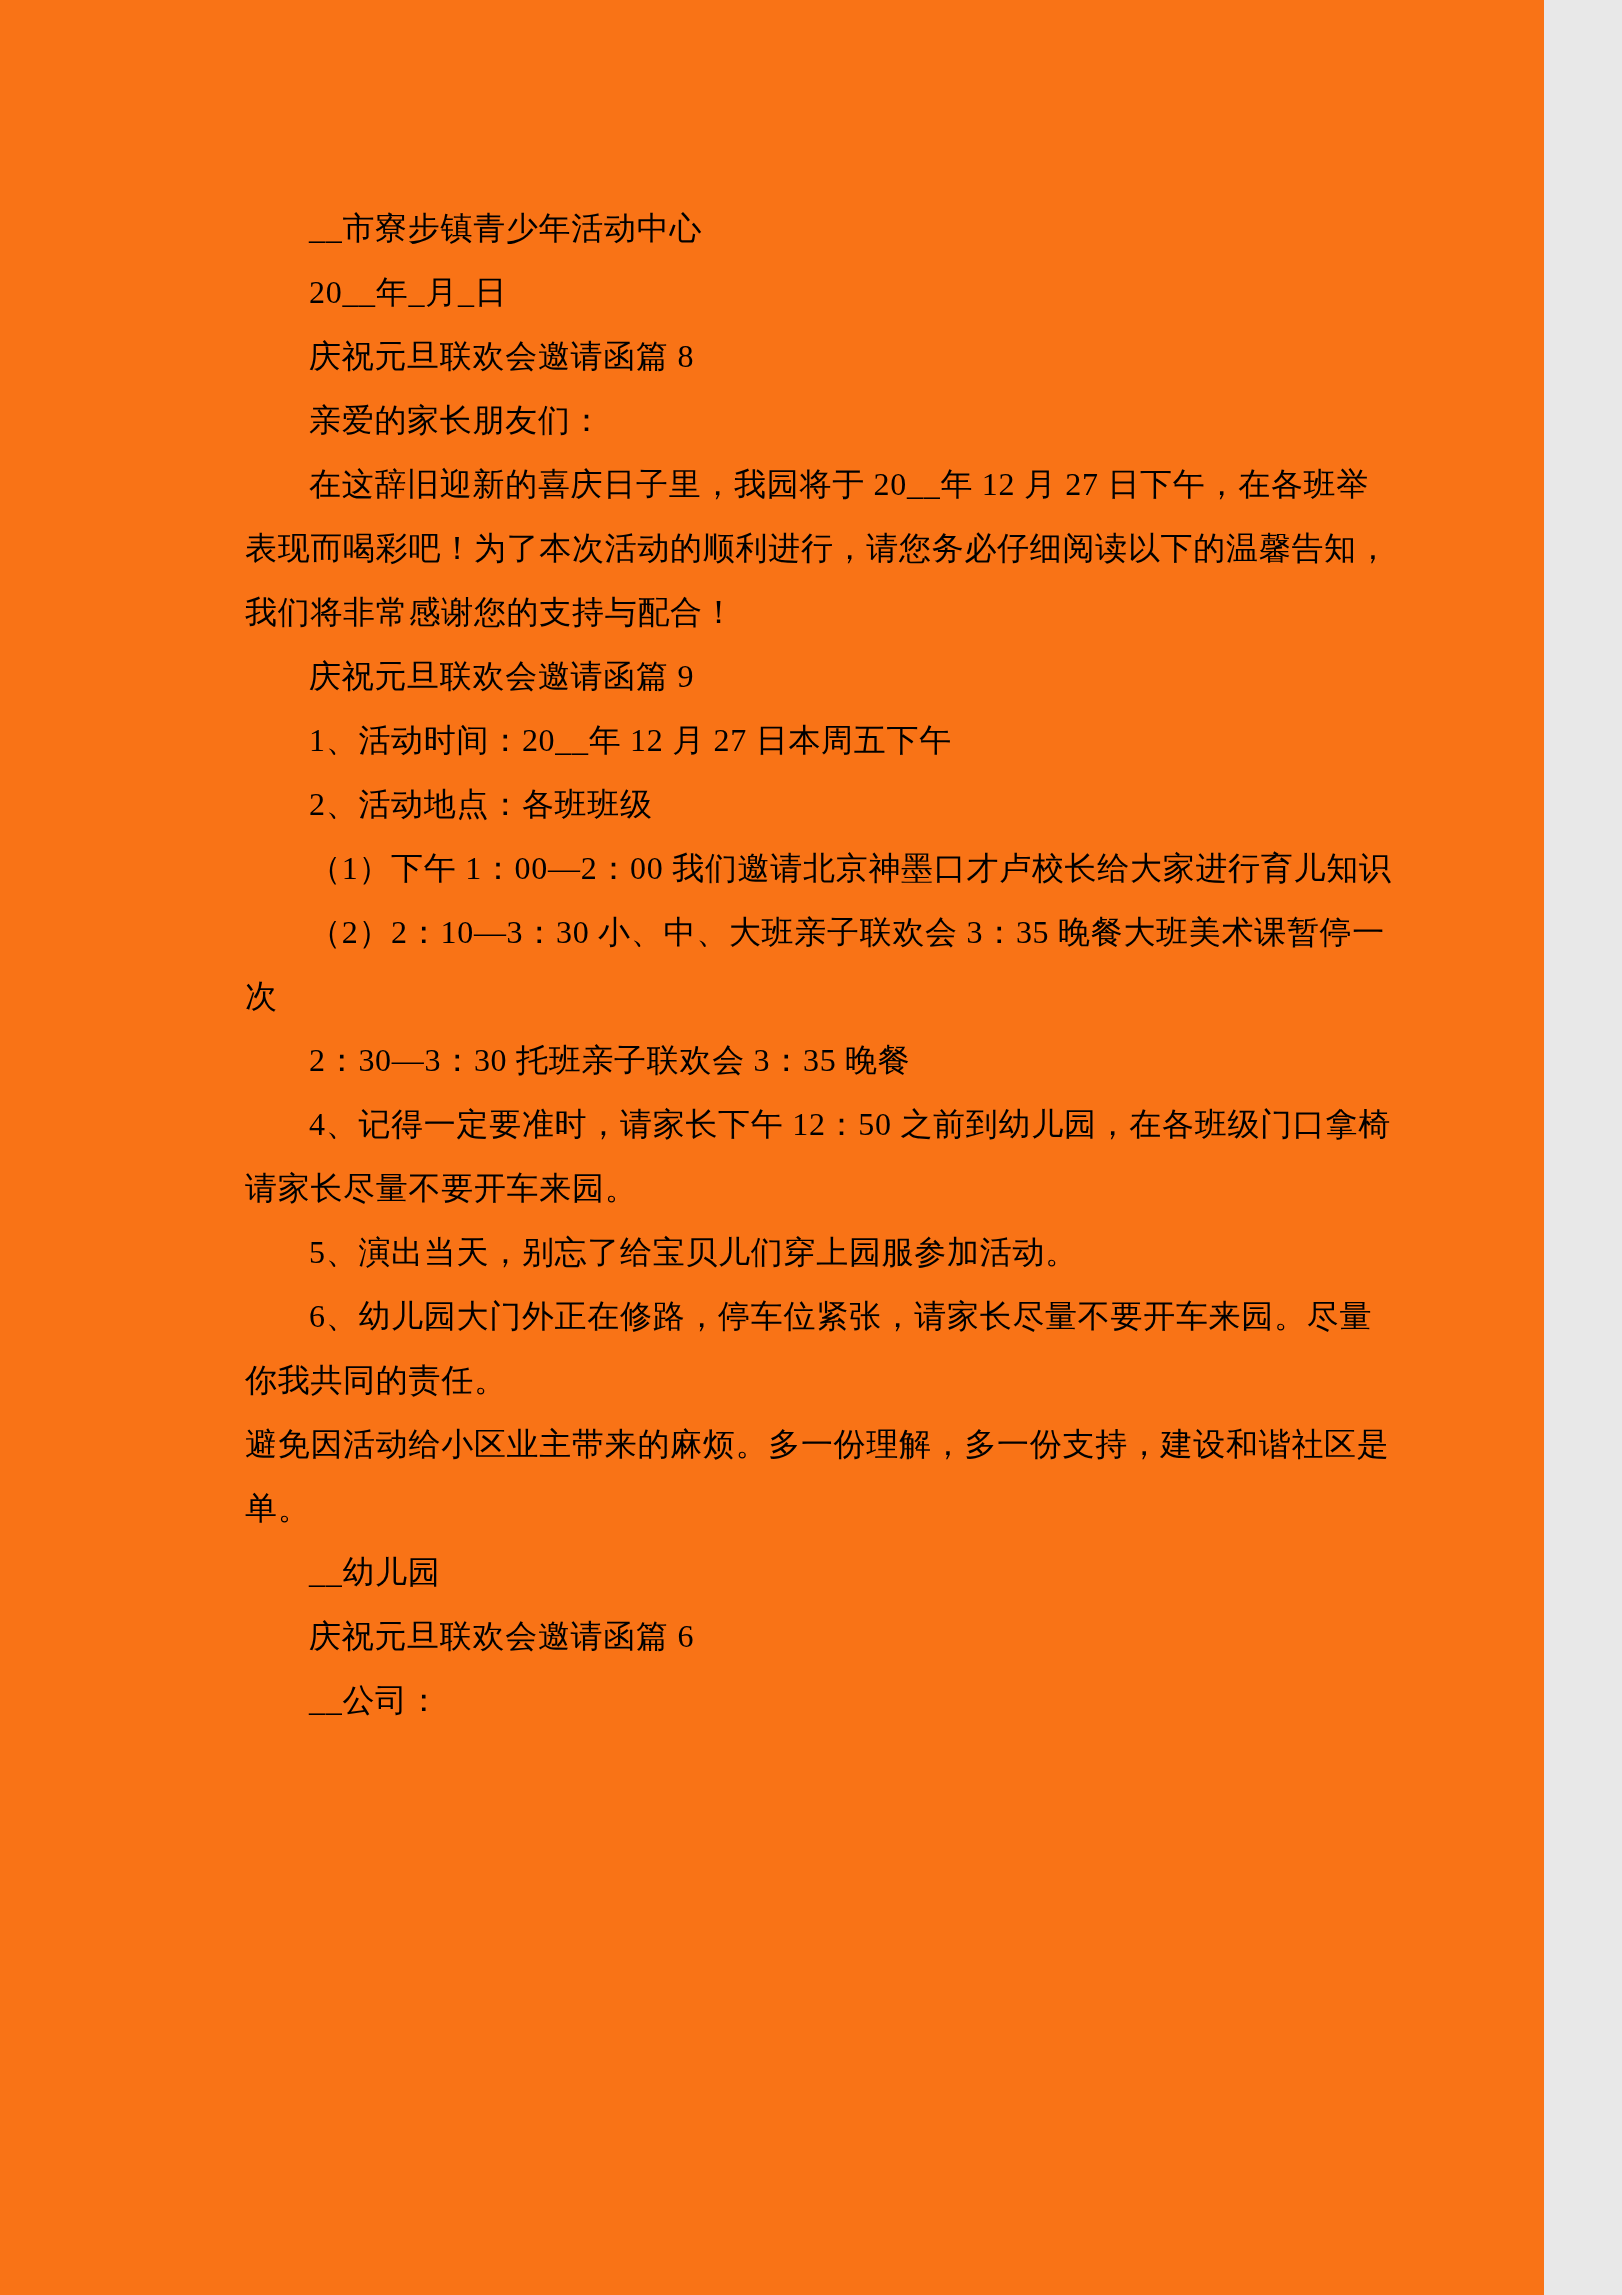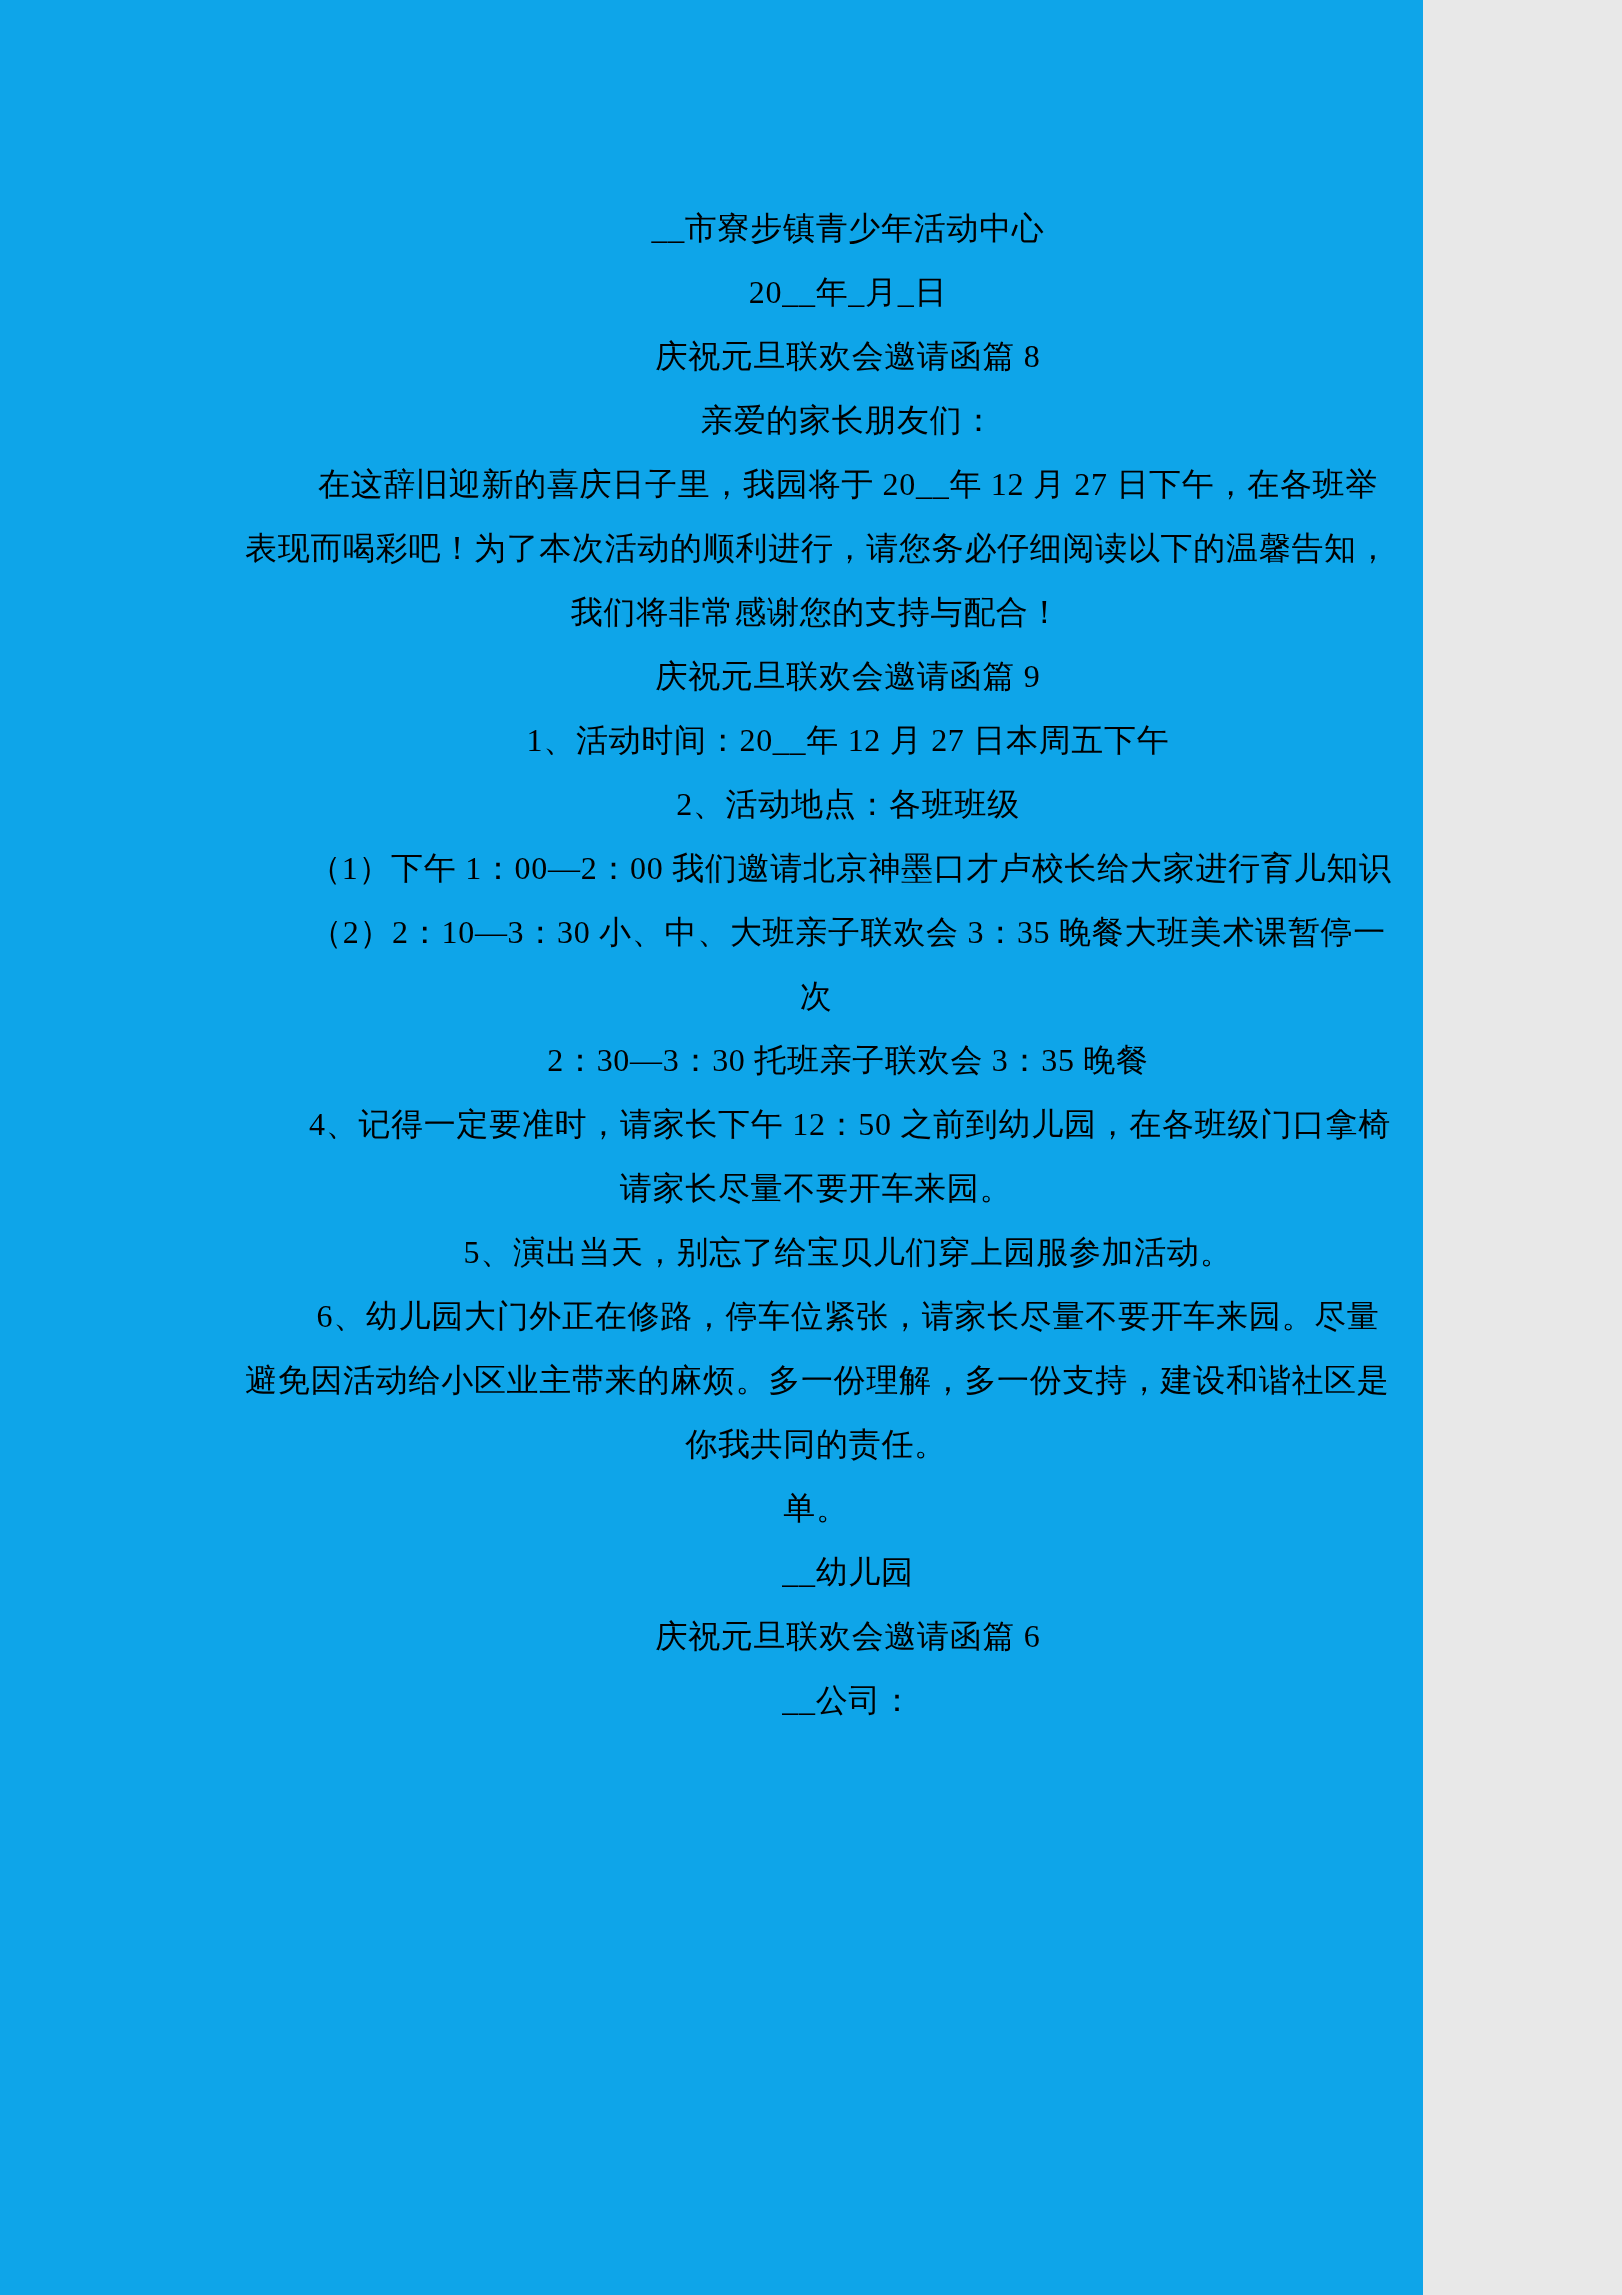--- a/index.html
+++ b/index.html
@@ -2,27 +2,26 @@
 <html style="font-size:10.5px"><head>
 <meta charset="utf-8">
 <style>
   html, body {
     margin: 0;
     padding: 0;
     background: #e8e8e8;
   }
   .page {
     position: relative;
-    width: 1423px;
+    width: 1544px;
     height: 2295px;
-    background: #0ea5e9;
+    background: #f97316;
     overflow: hidden;
     font-family: "Liberation Serif", "DejaVu Serif", serif;
     color: #000000;
-    text-align: center;
   }
   .text-block {
     position: absolute;
     left: 245px;
     top: 196px;
     width: 1142px;
   }
   .line {
     height: 64px;
     line-height: 64px;
@@ -51,21 +50,21 @@
       <div class="line indent">1、活动时间：20__年 12 月 27 日本周五下午</div>
       <div class="line indent">2、活动地点：各班班级</div>
       <div class="line indent">（1）下午 1：00—2：00 我们邀请北京神墨口才卢校长给大家进行育儿知识</div>
       <div class="line indent">（2）2：10—3：30 小、中、大班亲子联欢会 3：35 晚餐大班美术课暂停一</div>
       <div class="line">次</div>
       <div class="line indent">2：30—3：30 托班亲子联欢会 3：35 晚餐</div>
       <div class="line indent">4、记得一定要准时，请家长下午 12：50 之前到幼儿园，在各班级门口拿椅</div>
       <div class="line">请家长尽量不要开车来园。</div>
       <div class="line indent">5、演出当天，别忘了给宝贝儿们穿上园服参加活动。</div>
       <div class="line indent">6、幼儿园大门外正在修路，停车位紧张，请家长尽量不要开车来园。尽量</div>
+      <div class="line">你我共同的责任。</div>
       <div class="line">避免因活动给小区业主带来的麻烦。多一份理解，多一份支持，建设和谐社区是</div>
-      <div class="line">你我共同的责任。</div>
       <div class="line">单。</div>
       <div class="line indent">__幼儿园</div>
       <div class="line indent">庆祝元旦联欢会邀请函篇 6</div>
       <div class="line indent">__公司：</div>
     </div>
 </div>
 
 
 </body></html>

